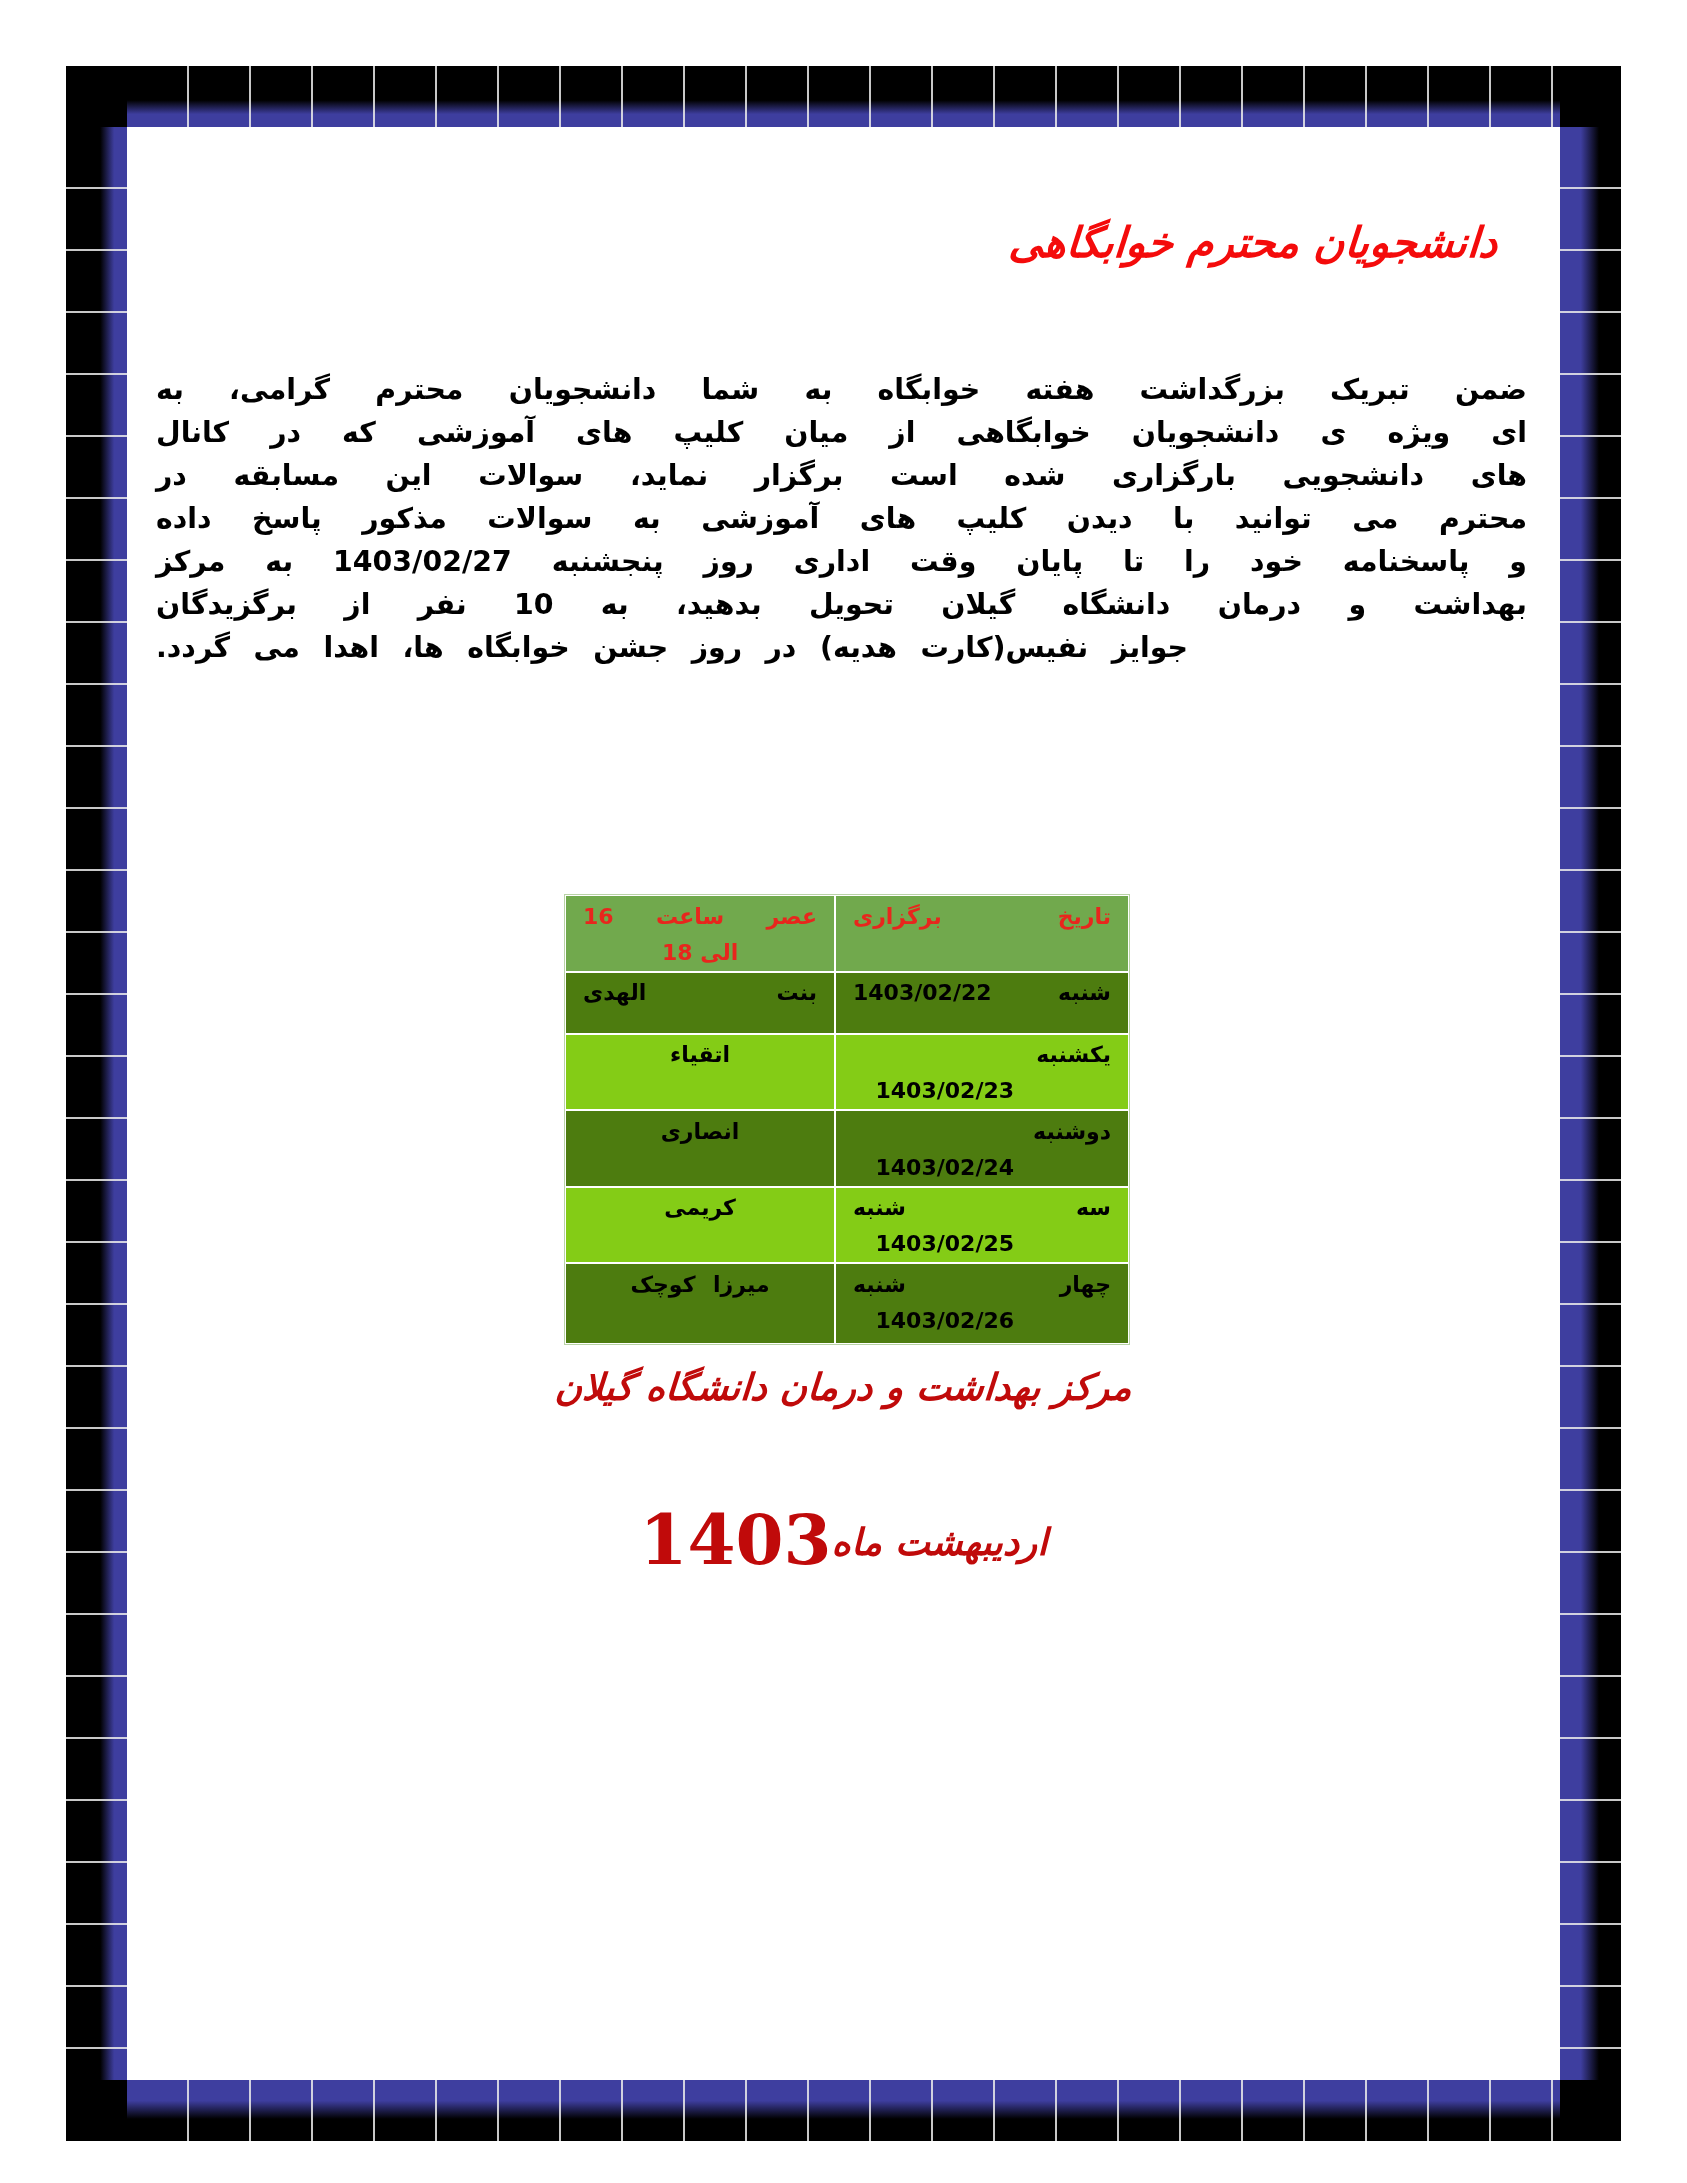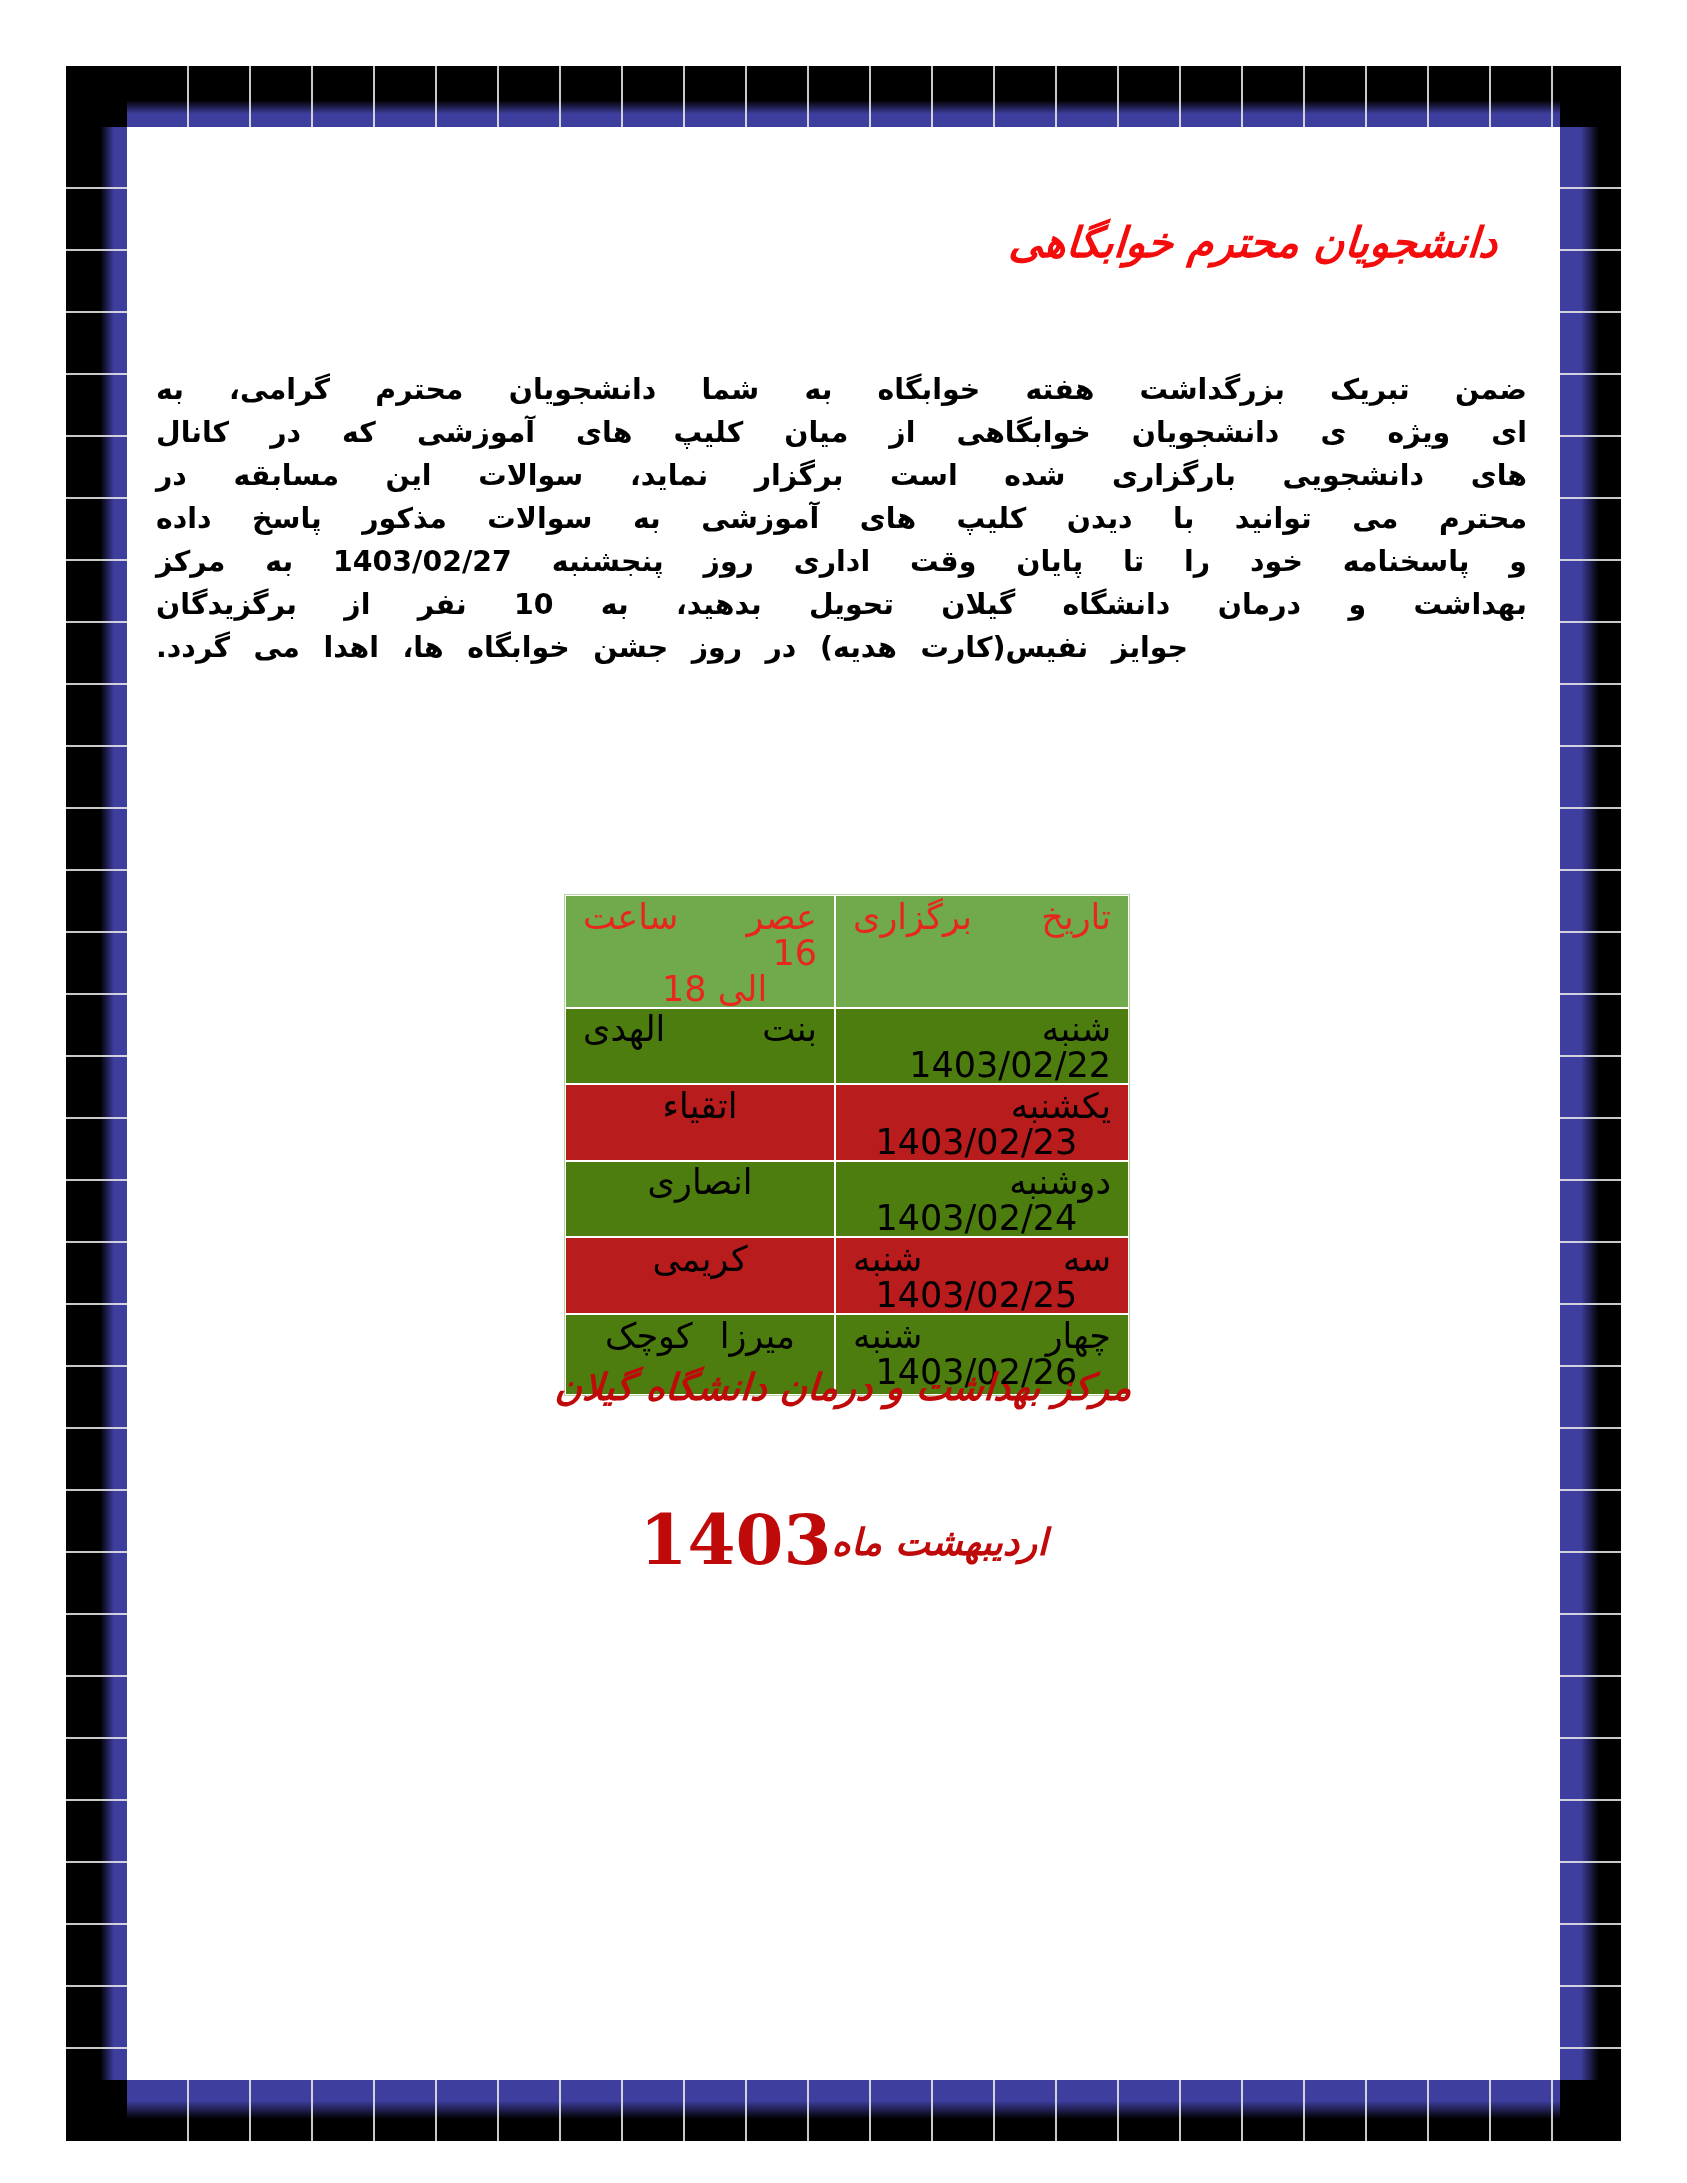--- a/index.html
+++ b/index.html
@@ -60,28 +60,28 @@
   .pline-last { text-align-last: left; word-spacing: 0.48em; }
 
   
   .sched {
     position: absolute; left: 564px; top: 894px; width: 566px;
     direction: rtl; border-collapse: separate; border-spacing: 0;
     table-layout: fixed; border: 1.3px solid #b9d3a6;
   }
   .sched td {
     vertical-align: top; border: 1.3px solid #ffffff;
-    font-weight: normal; font-size: 35px; line-height: 36px;
+    font-weight: bold; font-size: 22px; line-height: 36px;
     padding: 2.6px 17px 0 17px; overflow: hidden;
   }
   .col-date { width: 294px; }
   .col-dorm { width: 270px; }
   .hdr td { background: #71a94d; color: #e8261d; height: 70px; }
   .row-green td { background: #4d7c0f; }
-  .row-white td { background: #b91c1c; }
+  .row-white td { background: #84cc16; }
   .h-row1 { height: 62px; }
   .h-row2 { height: 75px; }
   .h-row3 { height: 75px; }
   .h-row4 { height: 74px; }
   .h-row5 { height: 81px; }
   .jline { text-align: justify; text-align-last: justify; word-spacing: 0.2em; }
   .date-line { text-align: left; padding-left: 22.5px; direction: ltr; }
   .hdr-line2 { text-align: left; padding-left: 79px; direction: rtl; }
   .dorm-center { text-align: center; word-spacing: 0.45em; }
   .dorm-spread { text-align: justify; text-align-last: justify; }

